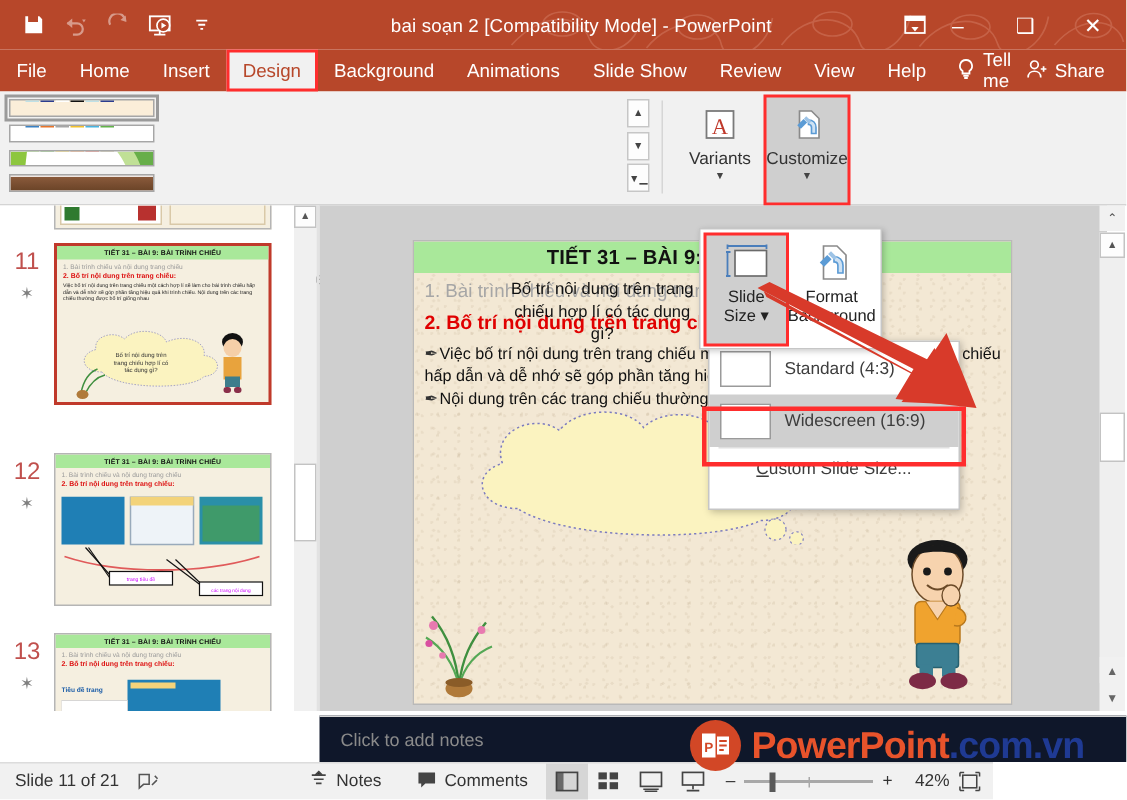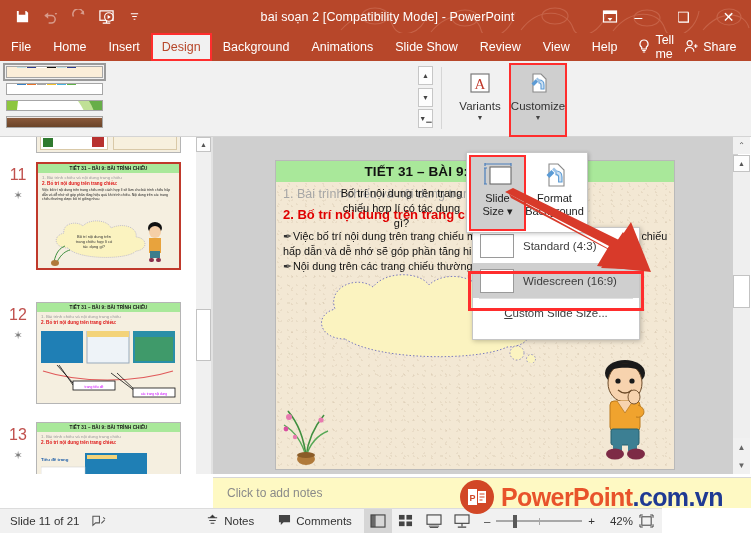--- a/index.html
+++ b/index.html
@@ -226,21 +226,21 @@
     width: 17px; height: 17px; border: 1px solid #c3c3c3; background: #fdfdfd;
     display: flex; align-items: center; justify-content: center; font-size: 7px; color: #555;
   }
   .vscroll .vsthumb { position: absolute; left: 0; top: 120px; width: 17px; height: 33px; background: #fff; border: 1px solid #c3c3c3; }
   .vs-extra { position: absolute; right: 1px; top: 438px; width: 17px; height: 36px; background: #f1f1f1; }
   .vs-extra div { height: 18px; display: flex; align-items: center; justify-content: center; font-size: 8px; color: #666; }
 
   
   .notesbar {
     position: absolute; left: 213px; top: 477px; width: 538px; height: 31px;
-    background: #fef9c3; border-top: 1px solid #d6d6d6;
+    background: #0f172a; border-top: 1px solid #d6d6d6;
     display: flex; align-items: center; padding-left: 14px;
     font-size: 12px; color: #8a8a8a;
   }
   .notes-left-fill { position: absolute; left: 0; top: 474px; width: 213px; height: 34px; background: #fff; }
 
   
   .statusbar {
     position: absolute; left: 0; bottom: 0; width: 662px; height: 25px;
     background: #f1f1f1; border-top: 1px solid #dcdcdc;
     display: flex; align-items: center; font-size: 11.5px; color: #333;

